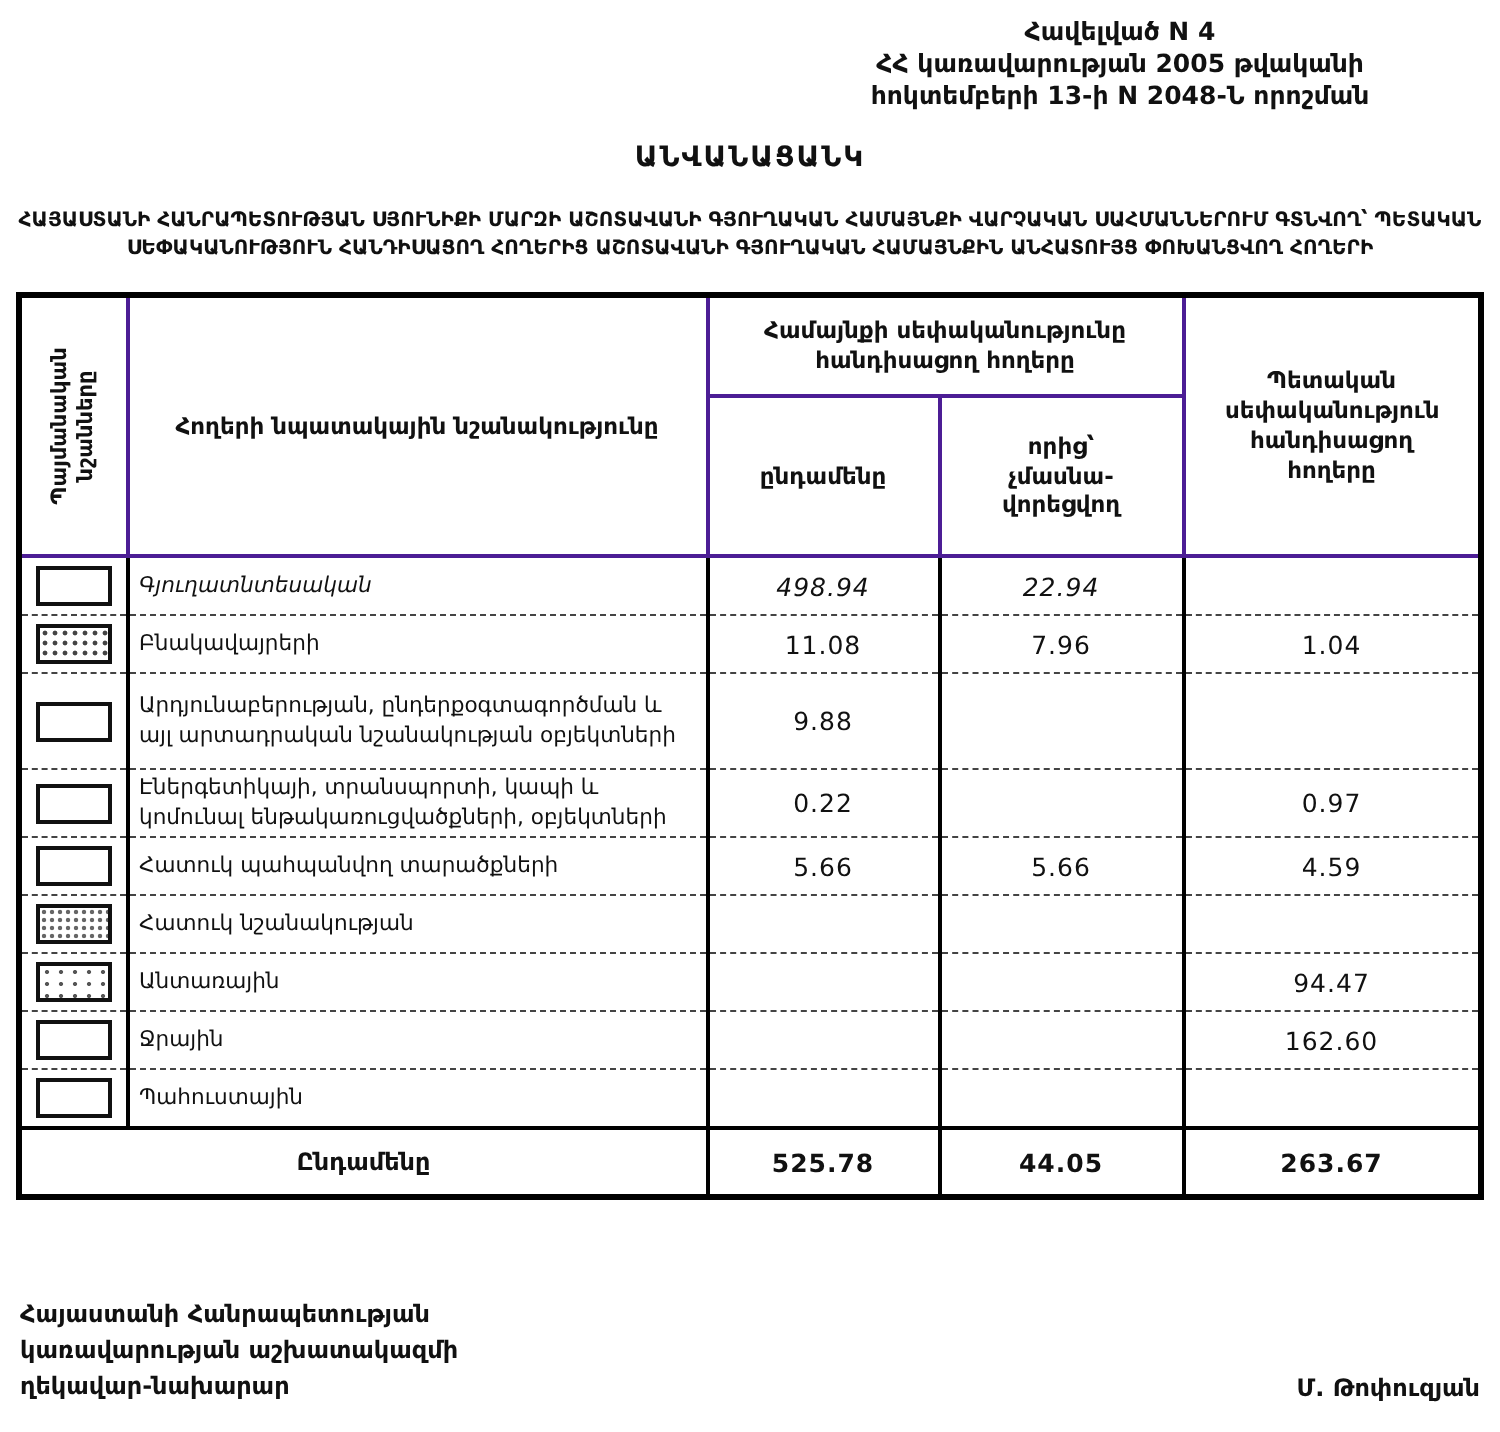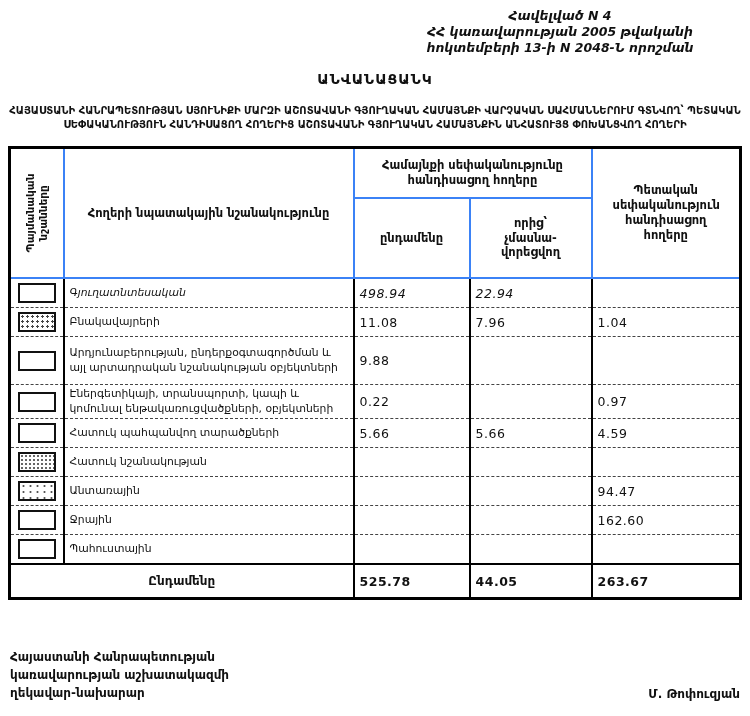--- a/index.html
+++ b/index.html
@@ -9,21 +9,20 @@
     font-family:"DejaVu Sans",sans-serif;
     position:relative;overflow:hidden;
   }
   .appendix{
     margin:8px 10px 0 380px;
     width:360px;
     text-align:center;
     font-weight:bold;
     font-size:12.5px;
     line-height:1.28;
-    font-style:italic;
   }
   .doc-title{
     text-align:center;
     font-weight:bold;
     font-size:14px;
     letter-spacing:1px;
     margin-top:15px;
   }
   .doc-subtitle{
     text-align:center;
@@ -34,21 +33,21 @@
   }
   table.land-table{
     border-collapse:collapse;
     table-layout:fixed;
     width:734px;
     margin:14px 8px 0 8px;
     border:3px solid #000;
   }
   col.c1{width:54px;} col.c2{width:290px;} col.c3{width:116px;} col.c4{width:122px;} col.c5{width:149px;}
   .land-table th{
-    border:2px solid #3b82f6;
+    border:2px solid #4c1d95;
     font-weight:bold;
     font-size:11.5px;
     text-align:center;
     vertical-align:middle;
     padding:3px 20px;
     line-height:1.3;
   }
   .land-table td{
     border-left:2px solid #000;
     border-right:2px solid #000;
@@ -61,21 +60,21 @@
   .land-table tr.hdr2 th{height:72px;}
   th.symbol-head{position:relative;}
   th.symbol-head .rot{
     position:absolute;top:50%;left:50%;
     transform:translate(-50%,-50%) rotate(-90deg);
     width:96px;text-align:center;
     font-size:10.5px;line-height:1.25;font-weight:bold;
   }
   td.c-sym{text-align:center;}
   td.c-name{text-align:left;font-size:10.8px;line-height:1.3;}
-  td.c-num{font-size:12.5px;letter-spacing:0.5px;}
+  td.c-num{text-align:center;font-size:12.5px;letter-spacing:0.5px;}
   .sym{
     width:34px;height:16px;
     border:2px solid #111;
     margin:2px auto;
     background:#fff;
   }
   .sym[data-fill="dotted"]{
     background-image:radial-gradient(#444 1px, transparent 1.4px);
     background-size:5px 5px;
   }

